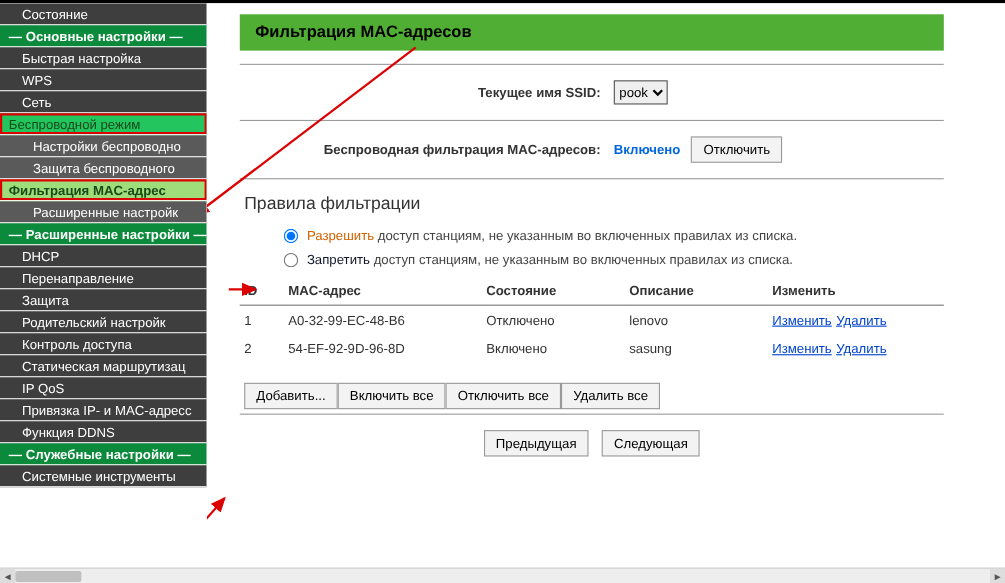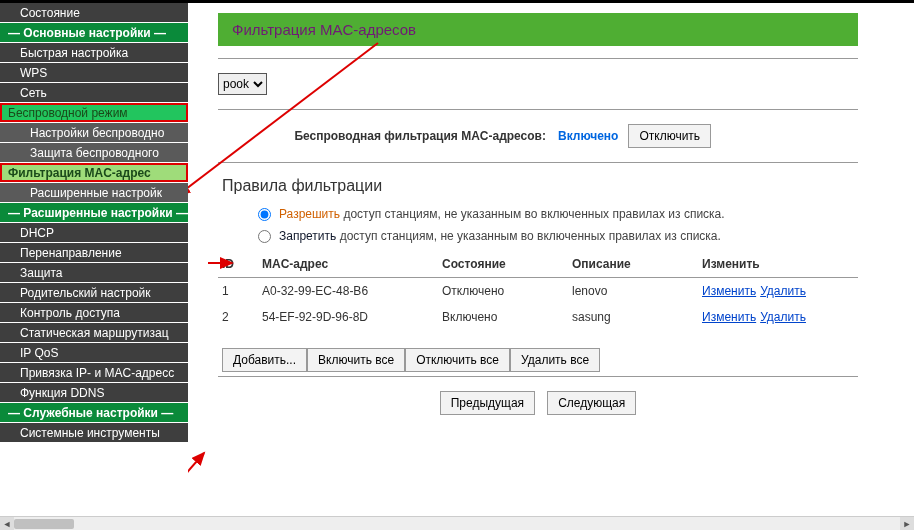--- a/index.html
+++ b/index.html
@@ -11,21 +11,21 @@
   .item.lvl1 { background: #3e3e3e; padding-left: 20px; }
   .item.lvl2 { background: #5a5a5a; padding-left: 30px; }
   .item.section { background: #0a8a3a; font-weight: bold; padding-left: 8px; }
   .item.section::before { content: "— "; }
   .item.section::after { content: " —"; }
   .item.open { background: #22c55e; color: #1a4a1a; font-weight: normal; }
   .item.active { background: #9fdc7a; color: #1a4a1a; font-weight: bold; }
   .redbox { box-shadow: inset 0 0 0 2px #d00; }
   
   #main { flex: 1; position: relative; background: #fff; padding: 0 0 0 30px; overflow: hidden; }
-  .title { margin: 10px 0 12px 0; background: #4fae33; color: #701a75; font-size: 15px; font-weight: normal; padding: 8px 14px; width: 640px; }
+  .title { margin: 10px 0 12px 0; background: #4fae33; color: #000000; font-size: 15px; font-weight: bold; padding: 8px 14px; width: 640px; }
   .sep { border: 0; border-top: 1px solid #999; width: 640px; margin: 4px 0 14px 0; }
   .row { width: 640px; display: flex; align-items: center; margin-bottom: 14px; }
   .row .lab { flex: 0 0 340px; text-align: right; font-weight: bold; color: #333; padding-right: 12px; }
   .state-on { color: #0066e0; font-weight: bold; margin-right: 10px; }
   select.ssid { height: 22px; font-size: 12px; border: 1px solid #555; }
   button.btn { font-size: 12px; height: 24px; padding: 0 10px; background: #f3f3f3; border: 1px solid #999; cursor: pointer; }
   
   .h2 { font-size: 16px; color: #333; margin: 8px 0 12px 4px; }
   .rule { display: flex; align-items: center; margin: 0 0 8px 40px; }
   .rule input[type=radio] { margin-right: 8px; }
@@ -94,20 +94,21 @@
       <line x1="20" y1="260" x2="44" y2="260" stroke="#d00" stroke-width="2" marker-end="url(#ah)"></line>
 
       <line x1="-6" y1="475" x2="16" y2="450" stroke="#d00" stroke-width="2" marker-end="url(#ah)"></line>
     </svg>
 
     <div class="title">Фильтрация MAC-адресов</div>
 
     <hr class="sep">
 
     <div class="row">
+      <div class="lab">Текущее имя SSID:</div>
       <select class="ssid">
         <option>pook</option>
       </select>
     </div>
 
     <hr class="sep">
 
     <div class="row">
       <div class="lab">Беспроводная фильтрация MAC-адресов:</div>
       <span class="state-on">Включено</span>

